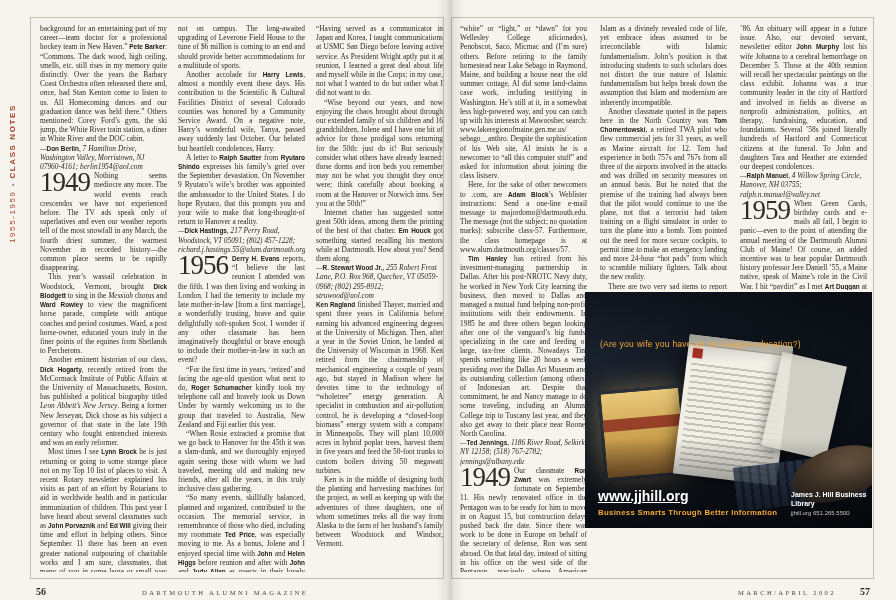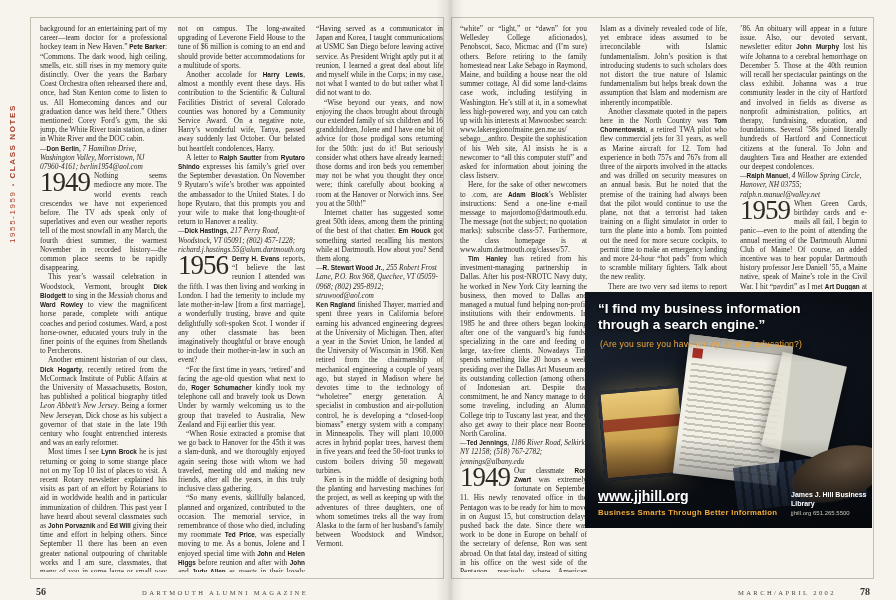--- a/index.html
+++ b/index.html
@@ -162,38 +162,34 @@
         <div class="browser-window">
           <div class="bw-bar"></div>
           <div class="bw-logo"></div>
           <div class="bw-lines"></div>
         </div>
         <div class="side-window"></div>
         <div class="keyboard"></div>
         <div class="hand"></div>
         <div class="ad-shade"></div>
       </div>
-      <div class="ad-headline">
-        <span>“I find my business information</span><br>
-        <span>through a search engine.”</span>
-      </div>
-      <div class="ad-subline">(Are you sure you have an Ivy London education?)</div>
+      <div class="ad-subline">(Are you wife you have an Ivy League education?)</div>
       <div class="ad-url">www.jjhill.org</div>
       <div class="ad-tagline">Business Smarts Through Better Information</div>
       <div class="ad-brand">
         <div class="bname">James J. Hill Business Library</div>
         <div class="bcontact">jjhill.org  651.265.5500</div>
       </div>
     </div>
   </div>
 
   <div class="gutter"></div>
 
   <div class="footer footer-left">
     <span class="pgnum">56</span>
     <span class="foottext">DARTMOUTH ALUMNI MAGAZINE</span>
   </div>
   <div class="footer footer-right">
     <span class="foottext">MARCH/APRIL 2002</span>
-    <span class="pgnum">78</span>
+    <span class="pgnum">57</span>
   </div>
 
 </div>
 
 </body></html>

